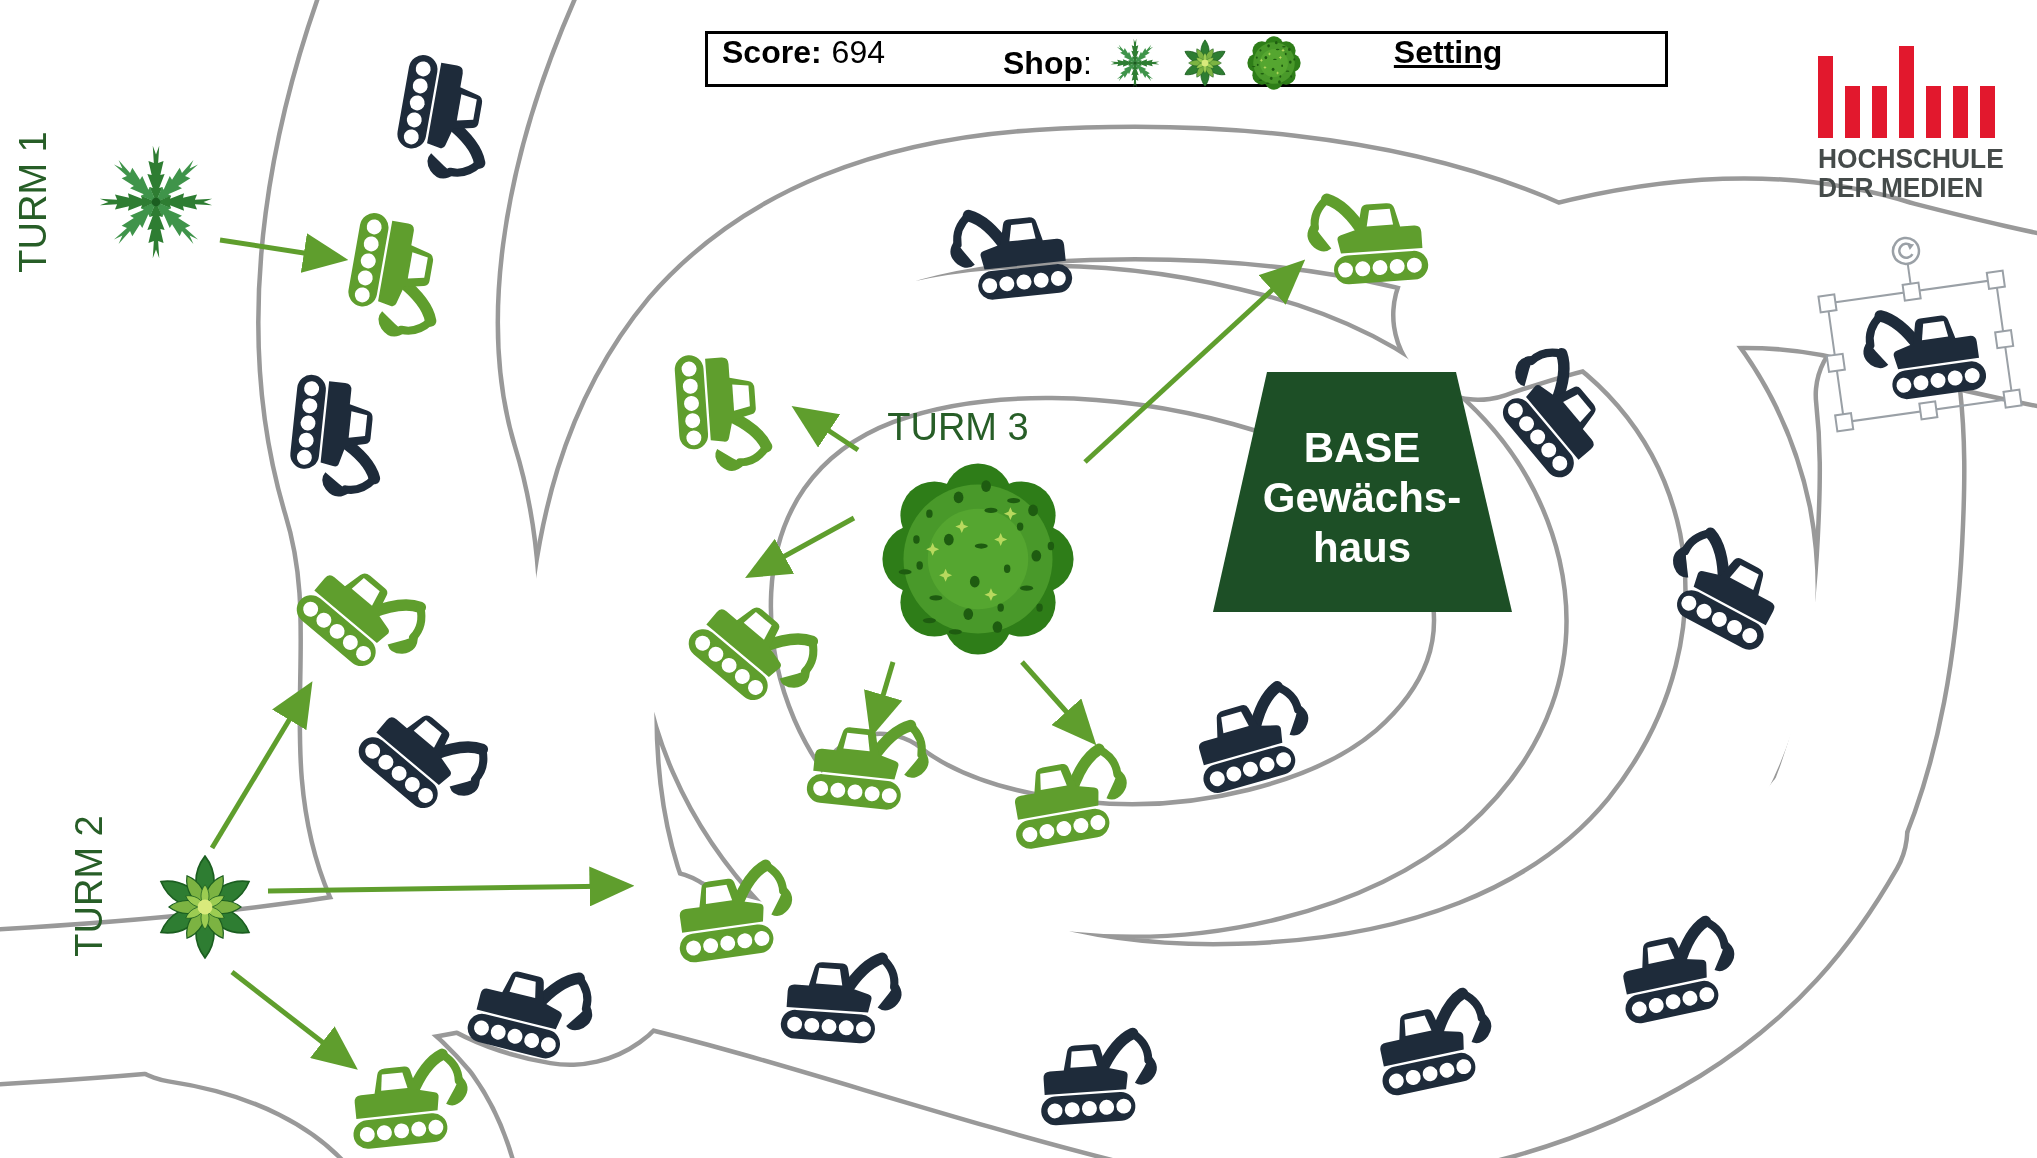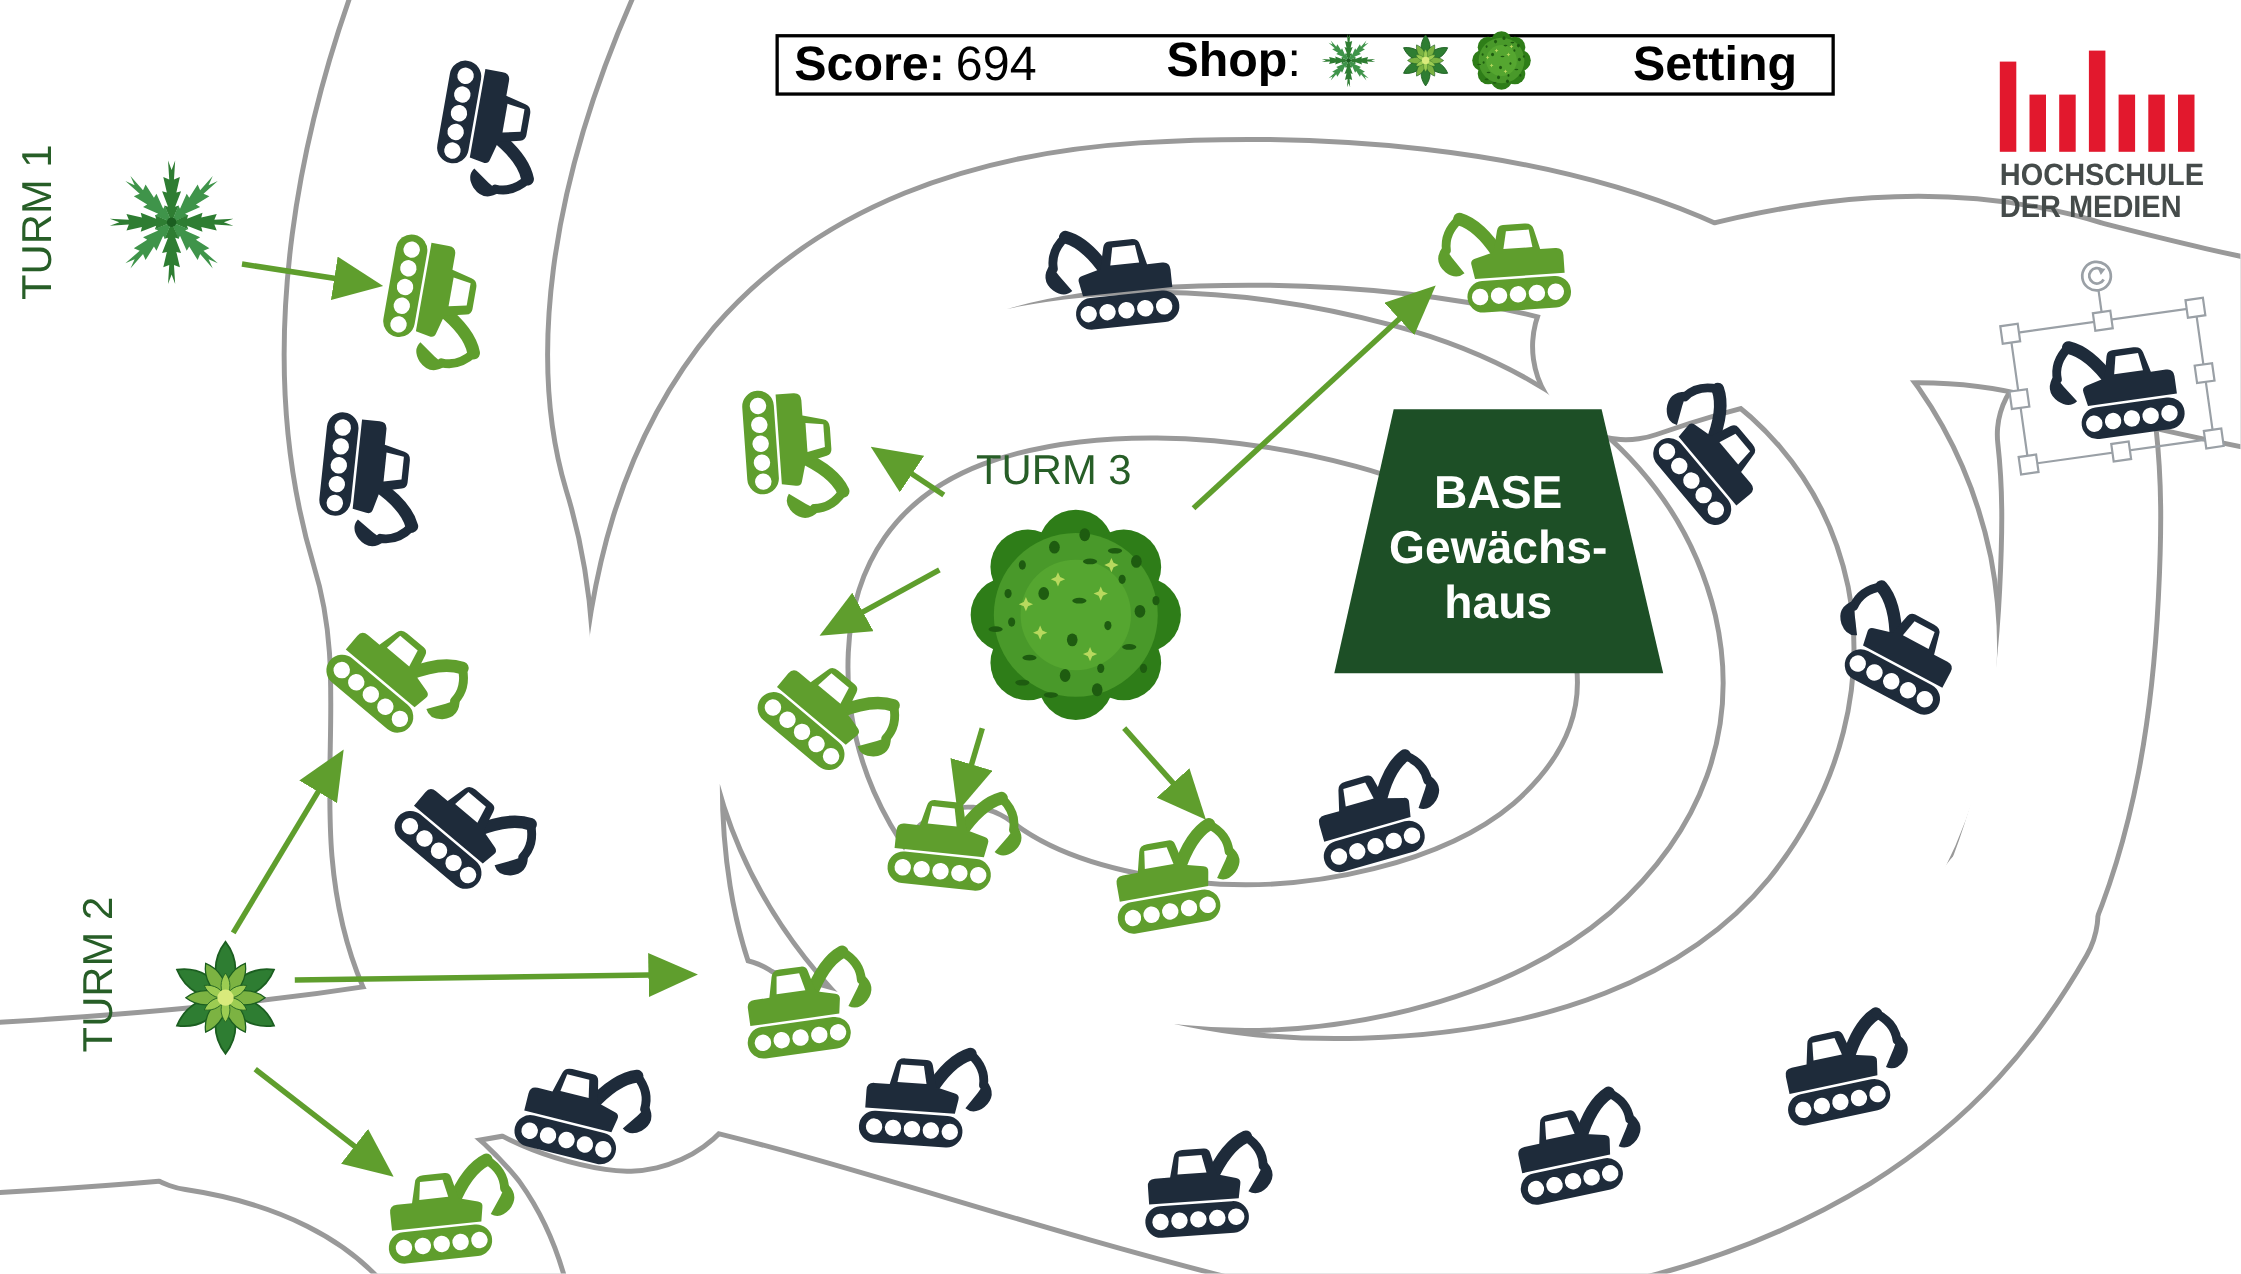--- a/index.html
+++ b/index.html
@@ -1,27 +1,27 @@
 <!DOCTYPE html>
 <html><head>
 <meta charset="utf-8">
 <style>
   html,body{margin:0;padding:0;background:#fff;}
   #stage{position:relative;width:2037px;height:1158px;overflow:hidden;background:#fff;
          font-family:"Liberation Sans",sans-serif;}
   #scene{position:absolute;left:0;top:0;}
   
   #hud{position:absolute;left:705px;top:31px;width:963px;height:56px;border:3px solid #000;
-       background:#fff;display:flex;align-items:flex-end;font-size:44px;color:#000;box-sizing:border-box;}
+       background:#fff;display:flex;align-items:flex-start;font-size:32px;color:#000;box-sizing:border-box;}
   #hud .b{font-weight:bold;}
   #score-group{margin-left:14px;display:flex;gap:10px;white-space:nowrap;}
   #shop-group{margin-left:118px;display:flex;align-items:center;gap:14px;white-space:nowrap;}
   #shop-group svg{display:block;}
   #setting-group{margin-left:92px;}
-  #setting-group span{font-weight:bold;cursor:pointer;}
+  #setting-group span{font-weight:bold;text-decoration:underline;cursor:pointer;}
   
   #logo{position:absolute;left:1778px;top:46px;width:200px;margin-left:40px;}
   #logo-bars{display:flex;align-items:flex-end;gap:12px;height:92px;}
   #logo-bars div{width:15px;}
   #logo-text{margin-top:6px;font-weight:bold;font-size:28px;line-height:29px;letter-spacing:0px;
              transform:scaleX(.94);transform-origin:left top;white-space:nowrap;}
 </style>
 </head>
 <body>
 

